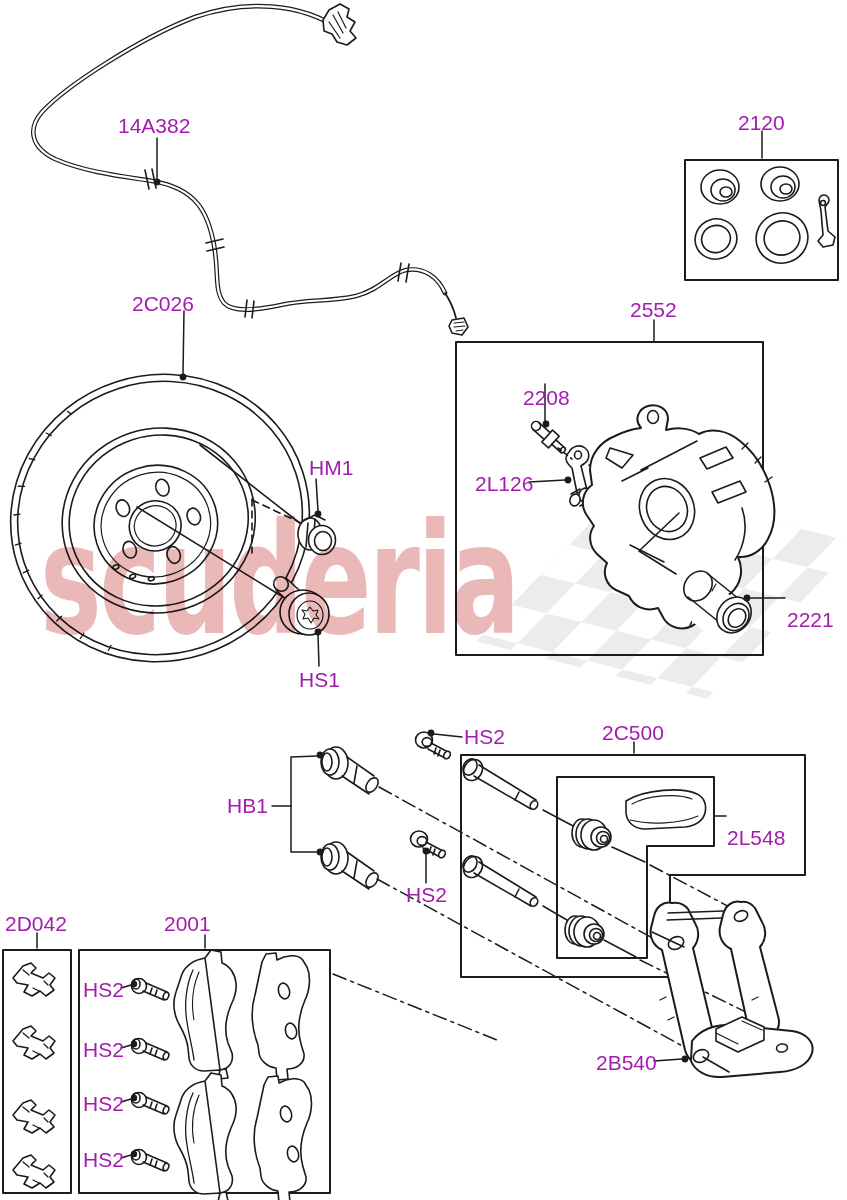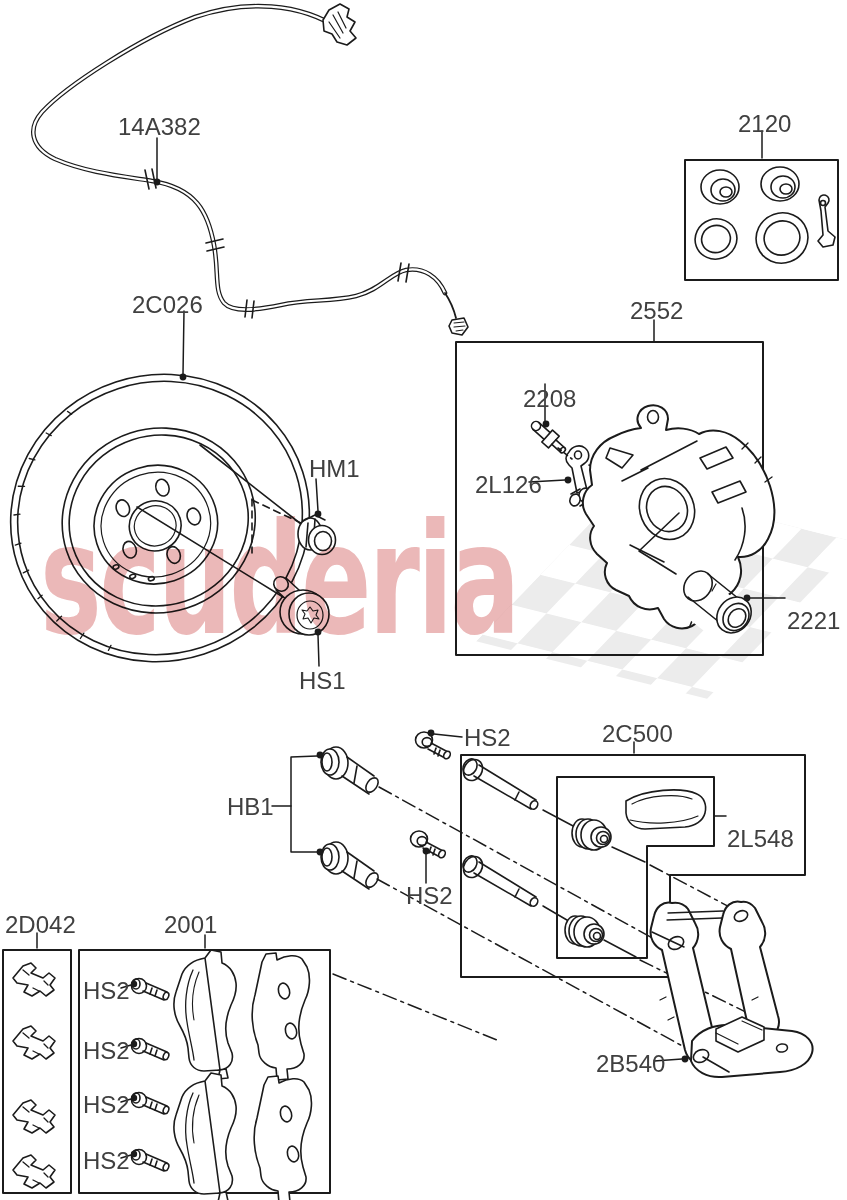--- a/index.html
+++ b/index.html
@@ -9,21 +9,21 @@
         background-image:conic-gradient(#dcdcdc 0 25%, #ffffff 0 50%, #dcdcdc 0 75%, #ffffff 0);
         background-size:72px 72px;transform:rotate(14deg) skewX(-30deg);opacity:.55;}
   svg.art{position:absolute;left:0;top:0;z-index:2;}
   .brand{position:absolute;left:40px;top:503px;z-index:3;font-size:118px;font-weight:bold;
          line-height:1;letter-spacing:-3px;color:#e49c9c;mix-blend-mode:multiply;opacity:.72;
          transform:scale(.88,1.3);transform-origin:left top;white-space:nowrap;
          font-family:"DejaVu Sans", sans-serif;}
   .subbrand{position:absolute;left:58px;top:638px;z-index:3;font-size:45px;font-weight:bold;
          color:#d9d9d9;mix-blend-mode:multiply;letter-spacing:41px;line-height:1;white-space:nowrap;
          font-family:"DejaVu Sans", sans-serif;}
-  .plabel{position:absolute;z-index:4;font-size:24px;color:#404040;line-height:1;
+  .plabel{position:absolute;z-index:4;font-size:21px;color:#a21caf;line-height:1;
           white-space:nowrap;cursor:pointer;}
 </style>
 </head>
 <body>
 
 <div id="stage">
 
   <div class="flag"></div>
 
   <svg class="art" width="847" height="1200" viewBox="0 0 847 1200" fill="none" stroke="#1b1b1b" stroke-width="1.6" stroke-linecap="round" stroke-linejoin="round">

